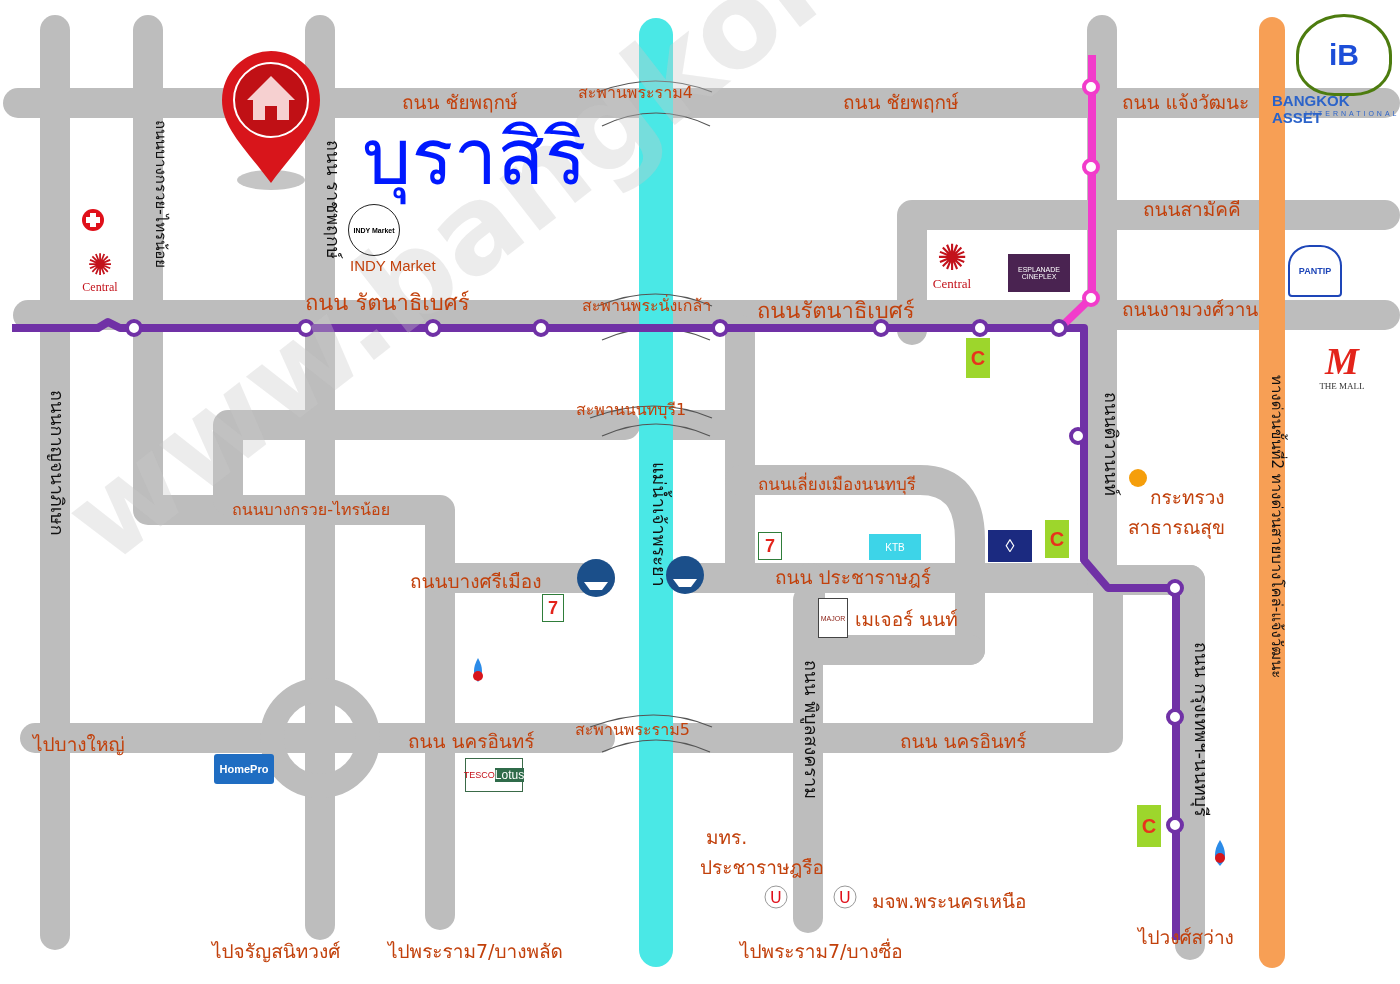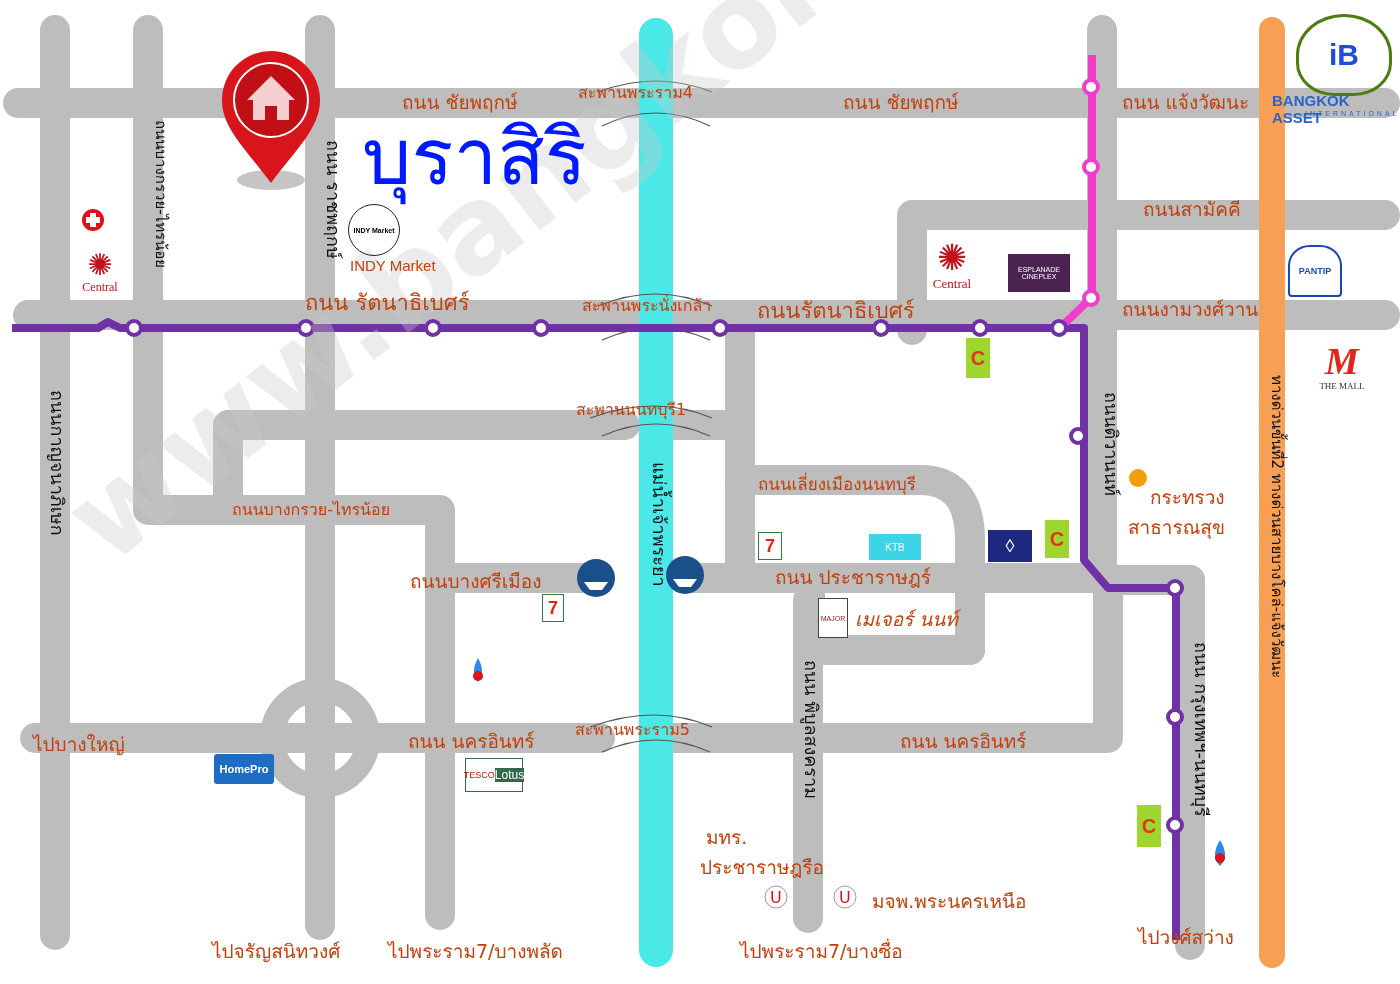--- a/index.html
+++ b/index.html
@@ -170,21 +170,21 @@
 
 <div class="lbl" style="left:33px;top:735px;">ไปบางใหญ่</div>
 <div class="lbl" style="left:212px;top:942px;">ไปจรัญสนิทวงศ์</div>
 <div class="lbl" style="left:388px;top:942px;">ไปพระราม7/บางพลัด</div>
 <div class="lbl" style="left:740px;top:942px;">ไปพระราม7/บางซื่อ</div>
 <div class="lbl" style="left:1138px;top:928px;">ไปวงศ์สว่าง</div>
 
 <div class="lbl" style="left:350px;top:258px;font-size:15px;font-family:'Liberation Sans',sans-serif;">INDY Market</div>
 <div class="lbl" style="left:1150px;top:488px;">กระทรวง</div>
 <div class="lbl" style="left:1128px;top:518px;">สาธารณสุข</div>
-<div class="lbl" style="left:855px;top:610px;font-style:italic;">เมเจอร์ นนท์</div>
+<div class="lbl" style="left:855px;top:610px;">เมเจอร์ นนท์</div>
 <div class="lbl" style="left:706px;top:828px;">มทร.</div>
 <div class="lbl" style="left:700px;top:858px;">ประชาราษฎรือ</div>
 <div class="lbl" style="left:872px;top:892px;">มจพ.พระนครเหนือ</div>
 
 <div class="vlbl" style="left:168px;top:120px;font-size:15px;">ถนนบางกรวย-ไทรน้อย</div>
 <div class="vlbl" style="left:342px;top:140px;">ถนน ราชพฤกษ์</div>
 <div class="vlbl" style="left:66px;top:390px;">ถนนกาญจนาภิเษก</div>
 <div class="vlbl" style="left:668px;top:462px;">แม่น้ำเจ้าพระยา</div>
 <div class="vlbl" style="left:1120px;top:392px;">ถนนติวานนท์</div>
 <div class="vlbl" style="left:820px;top:660px;">ถนน พิบูลสงคราม</div>

